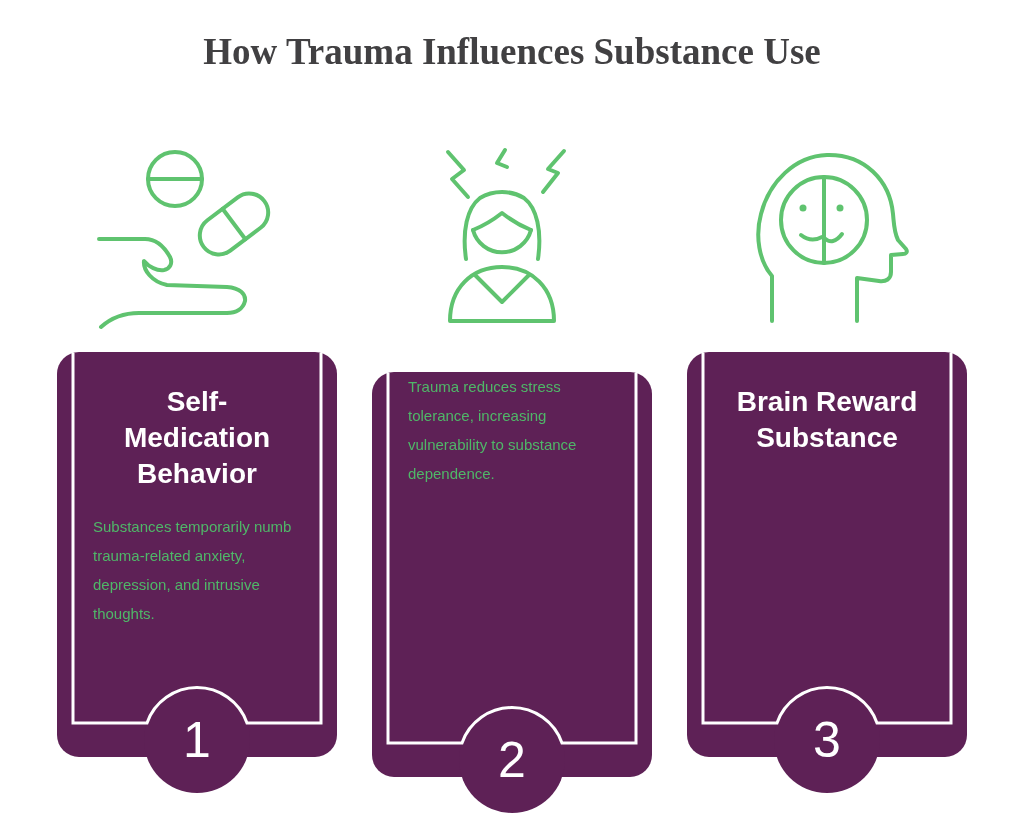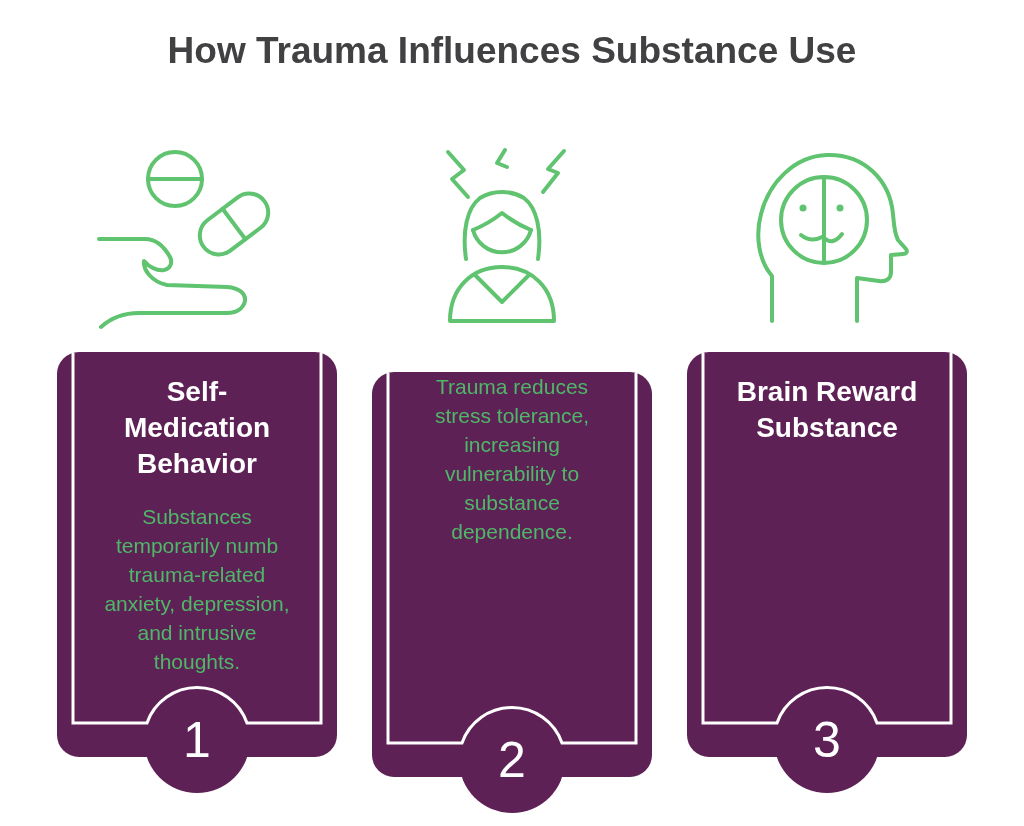--- a/index.html
+++ b/index.html
@@ -22,20 +22,21 @@
   .main-title {
     position: absolute;
     top: 30px;
     left: 0;
     width: 100%;
     text-align: center;
     font-size: 37px;
     font-weight: bold;
     color: var(--title-gray);
     letter-spacing: 0px;
+    font-family: Liberation Serif, serif;
   }
   .columns {
     position: absolute;
     left: 57px;
     top: 120px;
     display: flex;
     gap: 35px;
   }
   .column { width: 280px; }
   .icon-area {
@@ -60,35 +61,34 @@
     overflow: visible;
   }
   .card-svg {
     position: absolute;
     top: 0; left: 0;
     overflow: visible;
   }
   .card-title {
     position: relative;
     margin: 0 auto;
-    padding-top: 22px;
+    padding-top: 32px;
     width: 200px;
     text-align: center;
     color: var(--white);
     font-size: 28px;
     font-weight: bold;
     line-height: 36px;
   }
   .card-desc {
     position: relative;
     margin: 20px auto 0;
     width: 208px;
-    text-align: center;
     color: var(--text-green);
-    font-size: 21px;
+    font-size: 15px;
     line-height: 29px;
   }
   .step-number {
     position: absolute;
     left: 0;
     top: 361px;
     width: 100%;
     height: 54px;
     line-height: 54px;
     text-align: center;

